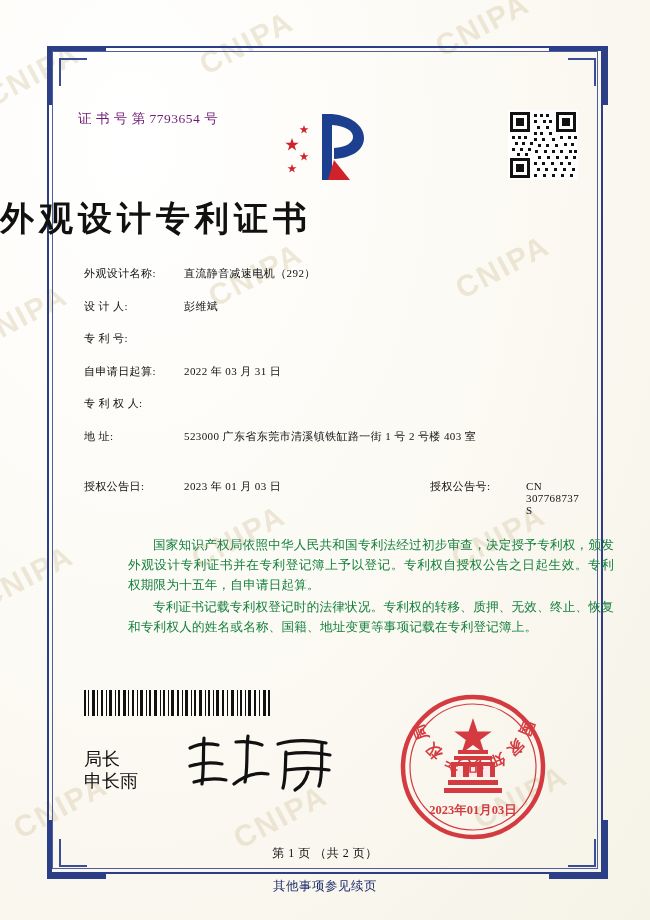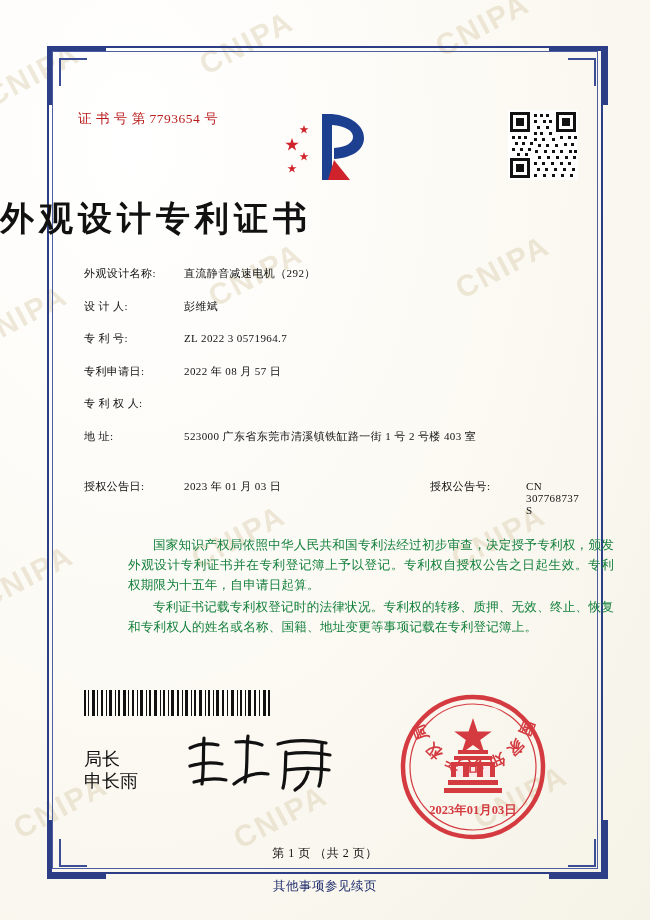--- a/index.html
+++ b/index.html
@@ -88,21 +88,21 @@
   .corner.tl::before { left: 7px;  top: 7px;  border-right: 0; border-bottom: 0; }
   .corner.tr::before { right: 7px; top: 7px;  border-left: 0;  border-bottom: 0; }
   .corner.bl::before { left: 7px;  bottom: 7px; border-right: 0; border-top: 0; }
   .corner.br::before { right: 7px; bottom: 7px; border-left: 0;  border-top: 0; }
 
   
   .cert-no {
     position: absolute;
     left: 78px; top: 110px;
     font-size: 13.5px;
-    color: #b91c1c;
+    color: #701a75;
     letter-spacing: .5px;
   }
   .logo {
     position: absolute;
     left: 278px; top: 108px;
     width: 94px; height: 78px;
   }
   .qr {
     position: absolute;
     right: 72px; top: 110px;
@@ -336,25 +336,24 @@
     <div class="frow">
       <span class="flabel">外观设计名称:</span>
       <span class="fvalue">直流静音减速电机（292）</span>
     </div>
     <div class="frow">
       <span class="flabel">设 计 人:</span>
       <span class="fvalue">彭维斌</span>
     </div>
     <div class="frow">
       <span class="flabel">专 利 号:</span>
-      <span class="fvalue">ZL 2022 3 0571964.7</span>
-    </div>
-    <div class="frow">
-      <span class="flabel">专利申请日:</span>
-      <span class="fvalue">2022 年 08 月 57 日</span>
+    </div>
+    <div class="frow">
+      <span class="flabel">自申请日起算:</span>
+      <span class="fvalue">2022 年 03 月 31 日</span>
     </div>
     <div class="frow">
       <span class="flabel">专 利 权 人:</span>
     </div>
     <div class="frow">
       <span class="flabel">地 址:</span>
       <span class="fvalue">523000 广东省东莞市清溪镇铁缸路一街 1 号 2 号楼 403 室</span>
     </div>
     <div class="frow split">
       <span class="flabel">授权公告日:</span>

